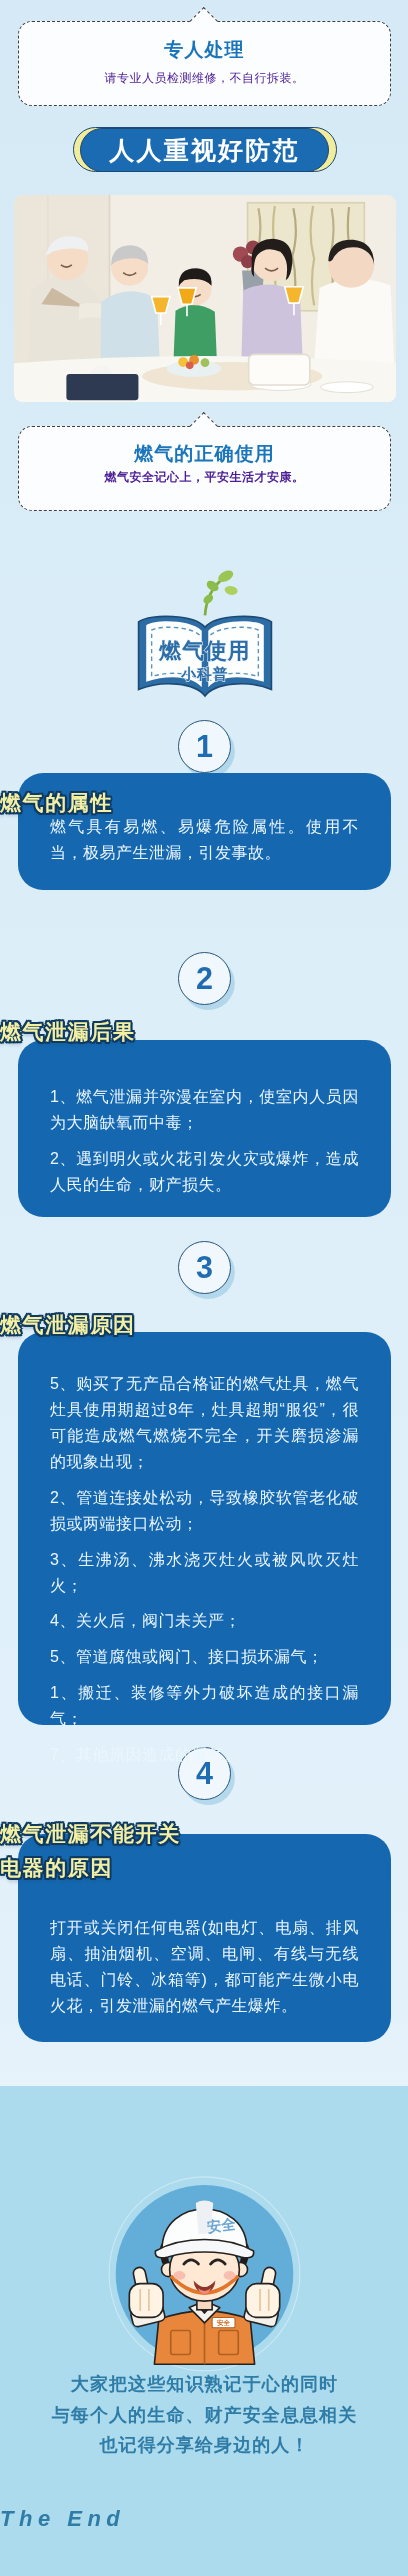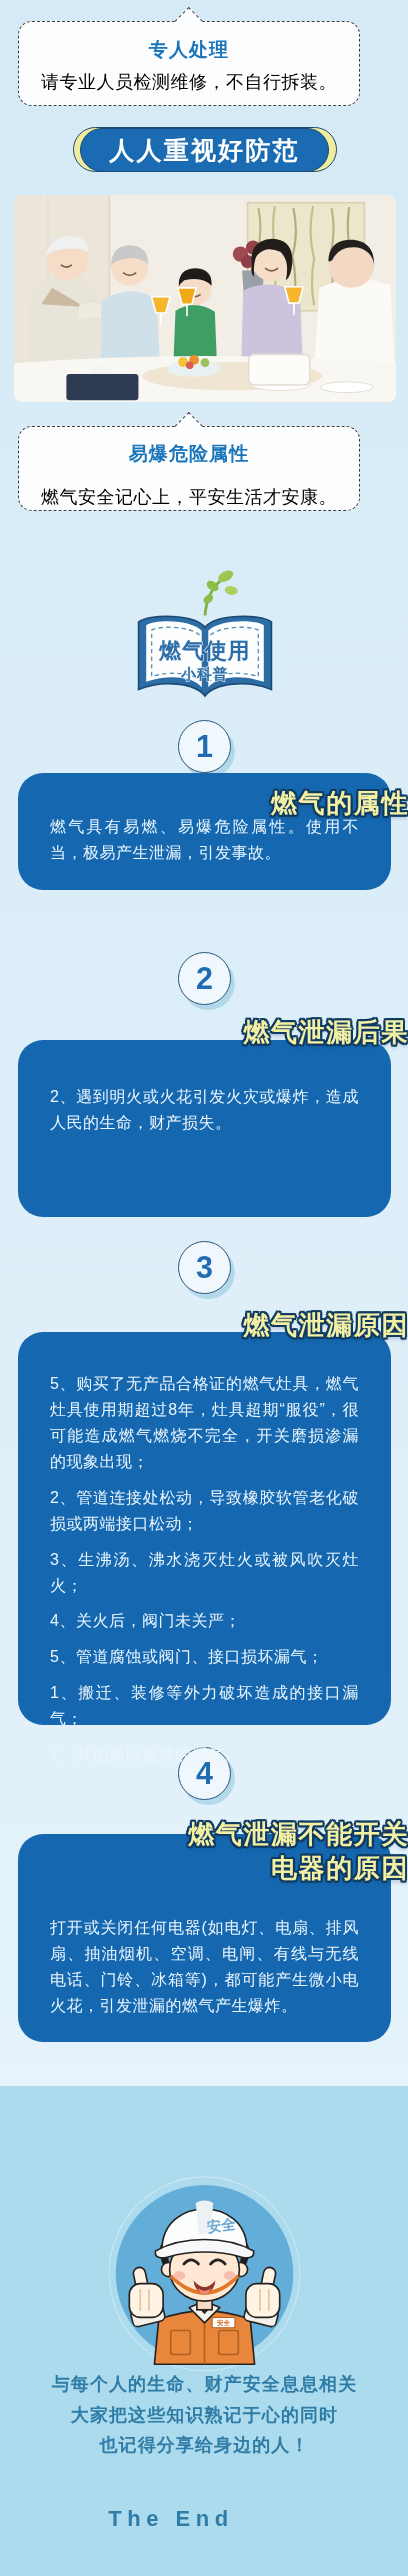--- a/index.html
+++ b/index.html
@@ -4,30 +4,30 @@
 <style>
   html,body{margin:0;padding:0;background:#9fc9de;}
   #poster{
     position:relative;width:409px;height:2576px;margin:0 auto;overflow:hidden;
     background:linear-gradient(180deg,#d5eaf6 0%,#dceef8 40%,#e3f1fa 78%,#e6f3fb 81%);
     font-family:"Liberation Sans","DejaVu Sans",sans-serif;
   }
   .abs{position:absolute;box-sizing:border-box;}
   
   .speech{
-    left:18px;width:342px;background:#fbfdff;border:1.6px dashed #3f3f3f;
+    left:18px;width:373px;background:#fbfdff;border:1.6px dashed #3f3f3f;
     border-radius:14px;text-align:center;
   }
   .speech .caret{
     position:absolute;top:-11px;left:50%;width:18.5px;height:18.5px;margin-left:-10.4px;
     transform:rotate(45deg);background:#fbfdff;
     border-top:1.6px dashed #3f3f3f;border-left:1.6px dashed #3f3f3f;
   }
   .speech .s-title{font-size:19px;font-weight:900;color:#1b75ba;letter-spacing:1.1px;}
-  .speech .s-body{font-size:18px;color:#000000;letter-spacing:0.5px;}
+  .speech .s-body{font-size:12px;color:#4c1d95;letter-spacing:0.5px;}
   
   .banner-outer{
     left:73px;top:127px;width:264px;height:45px;background:#f1ed9d;
     border:1.6px solid #1d4a74;border-radius:25px;
   }
   .banner-inner{
     position:absolute;left:6px;top:0;width:249px;height:44px;background:#1a6bb2;
     border:1.6px solid #1d4a74;border-radius:23.4px;box-sizing:border-box;
     display:flex;align-items:center;justify-content:center;
   }
@@ -36,37 +36,37 @@
   .photo{left:13.6px;top:195px;width:382px;height:207px;border-radius:8.7px;overflow:hidden;background:#f2ede5;}
   
   .numcircle{
     left:178px;width:53px;height:53px;border-radius:50%;background:#f0f8fd;
     border:1.6px solid #29567b;color:#1f6cb0;font-size:30.5px;font-weight:800;
     display:flex;align-items:center;justify-content:center;
     box-shadow:3.8px 4.9px 0 rgba(150,200,226,.6);
   }
   
   .ytitle{
-    left:0;width:409px;text-align:right;z-index:3;
-    font-size:26px;font-weight:900;color:#f3efa3;letter-spacing:1.6px;line-height:34px;
+    left:0;width:409px;text-align:left;z-index:3;
+    font-size:21px;font-weight:900;color:#f3efa3;letter-spacing:1.6px;line-height:34px;
     text-shadow:-1.6px -1.6px 0 #0f3a62,1.6px -1.6px 0 #0f3a62,-1.6px 1.6px 0 #0f3a62,1.6px 1.6px 0 #0f3a62,
       0 -2.2px 0 #0f3a62,0 2.2px 0 #0f3a62,-2.2px 0 0 #0f3a62,2.2px 0 0 #0f3a62,0 4.4px 3.3px rgba(20,60,100,.25);
   }
   
   .bcard{
     left:18px;width:373px;background:#1568b0;border-radius:25px;z-index:1;
     padding:0 32px;color:#eaf6ff;
   }
   .bcard p{margin:0 0 9.8px;font-size:16px;line-height:26px;letter-spacing:0.5px;text-align:justify;}
   
   .footer-band{left:0;top:2086px;width:409px;height:490px;background:#addbee;}
   .footer-text{left:0;top:2369px;width:409px;text-align:center;color:#2f7ca6;}
   .footer-text div{font-size:18px;line-height:30.5px;font-weight:600;letter-spacing:1.1px;}
-  .the-end{left:0;top:2506px;width:342px;text-align:center;color:#2f7ca6;
-    font-size:22px;font-weight:600;letter-spacing:5.5px;}
+  .the-end{left:0;top:2506px;width:342px;text-align:left;color:#2f7ca6;
+    font-size:22px;font-weight:600;letter-spacing:5.5px;font-style:italic;}
 </style>
 </head>
 <body>
 
 <div id="poster">
 
   <div class="abs speech" style="top:21px;height:85px;">
     <div class="caret"></div>
     <div class="s-title" style="margin-top:15.3px;">专人处理</div>
     <div class="s-body" style="margin-top:7px;">请专业人员检测维修，不自行拆装。</div>
@@ -165,22 +165,22 @@
       <g>
         <rect x="96" y="328" width="132" height="48" rx="6" fill="#2e3a52"></rect>
         <path d="M138,328 q14,-22 30,-14 q16,6 10,14 Z" fill="#f4f4f2"></path>
       </g>
       <ellipse cx="610" cy="352" rx="48" ry="10" fill="#ffffff" stroke="#e4e0d6" stroke-width="2"></ellipse>
     </svg>
   </div>
 
   <div class="abs speech" style="top:426px;height:85px;">
     <div class="caret"></div>
-    <div class="s-title" style="margin-top:14px;">易爆危险属性</div>
-    <div class="s-body" style="margin-top:18px;">燃气安全记心上，平安生活才安康。</div>
+    <div class="s-title" style="margin-top:14px;">燃气的正确使用</div>
+    <div class="s-body" style="margin-top:2px;font-weight:bold;">燃气安全记心上，平安生活才安康。</div>
   </div>
 
   <div class="abs" style="left:123px;top:561px;width:164px;height:143px;">
     <svg viewBox="0 0 300 270" width="164" height="147">
       <g>
         <path d="M150,100 C152,72 162,48 184,32" stroke="#7fae3e" stroke-width="5" fill="none"></path>
         <ellipse cx="188" cy="28" rx="15" ry="9" fill="#9cc653" transform="rotate(-28 188 28)"></ellipse>
         <ellipse cx="164" cy="46" rx="12" ry="8" fill="#8bbd4a" transform="rotate(35 164 46)"></ellipse>
         <ellipse cx="198" cy="54" rx="12" ry="8" fill="#aed05e" transform="rotate(12 198 54)"></ellipse>
         <ellipse cx="156" cy="70" rx="10" ry="7" fill="#8bbd4a" transform="rotate(-40 156 70)"></ellipse>
@@ -201,20 +201,21 @@
   <div class="abs ytitle" style="top:786px;">燃气的属性</div>
   <div class="abs bcard" style="top:773px;height:117px;padding-top:41px;">
     <p>燃气具有易燃、易爆危险属性。使用不当，极易产生泄漏，引发事故。</p>
   </div>
 
   <div class="abs numcircle" style="top:952px;">
     <span>2</span>
   </div>
   <div class="abs ytitle" style="top:1015px;">燃气泄漏后果</div>
   <div class="abs bcard" style="top:1040px;height:177px;padding-top:44px;">
+    <p>1、燃气泄漏并弥漫在室内，使室内人员因为大脑缺氧而中毒；</p>
     <p>2、遇到明火或火花引发火灾或爆炸，造成人民的生命，财产损失。</p>
   </div>
 
   <div class="abs numcircle" style="top:1241px;">
     <span>3</span>
   </div>
   <div class="abs ytitle" style="top:1308px;">燃气泄漏原因</div>
   <div class="abs bcard" style="top:1332px;height:393px;padding-top:39px;">
     <p>5、购买了无产品合格证的燃气灶具，燃气灶具使用期超过8年，灶具超期“服役”，很可能造成燃气燃烧不完全，开关磨损渗漏的现象出现；</p>
     <p>2、管道连接处松动，导致橡胶软管老化破损或两端接口松动；</p>
@@ -283,20 +284,20 @@
         <rect x="264" y="300" width="60" height="32" rx="9" fill="#f4f1ea" stroke="#26221f" stroke-width="3" transform="rotate(14 294 316)"></rect>
         <rect x="296" y="228" width="22" height="46" rx="11" fill="#fff3e4" stroke="#26221f" stroke-width="3" transform="rotate(12 307 251)"></rect>
         <rect x="266" y="258" width="62" height="62" rx="20" fill="#fff3e4" stroke="#26221f" stroke-width="3"></rect>
         <line x1="292" y1="268" x2="292" y2="308" stroke="#e3c49e" stroke-width="3"></line>
         <line x1="308" y1="268" x2="308" y2="308" stroke="#e3c49e" stroke-width="3"></line>
       </g>
     </svg>
   </div>
 
   <div class="abs footer-text">
+    <div>大家把这些知识熟记于心的同时</div>
     <div>与每个人的生命、财产安全息息相关</div>
-    <div>大家把这些知识熟记于心的同时</div>
     <div>也记得分享给身边的人！</div>
   </div>
   <div class="abs the-end">The End</div>
 
 </div>
 
 
 </body></html>

